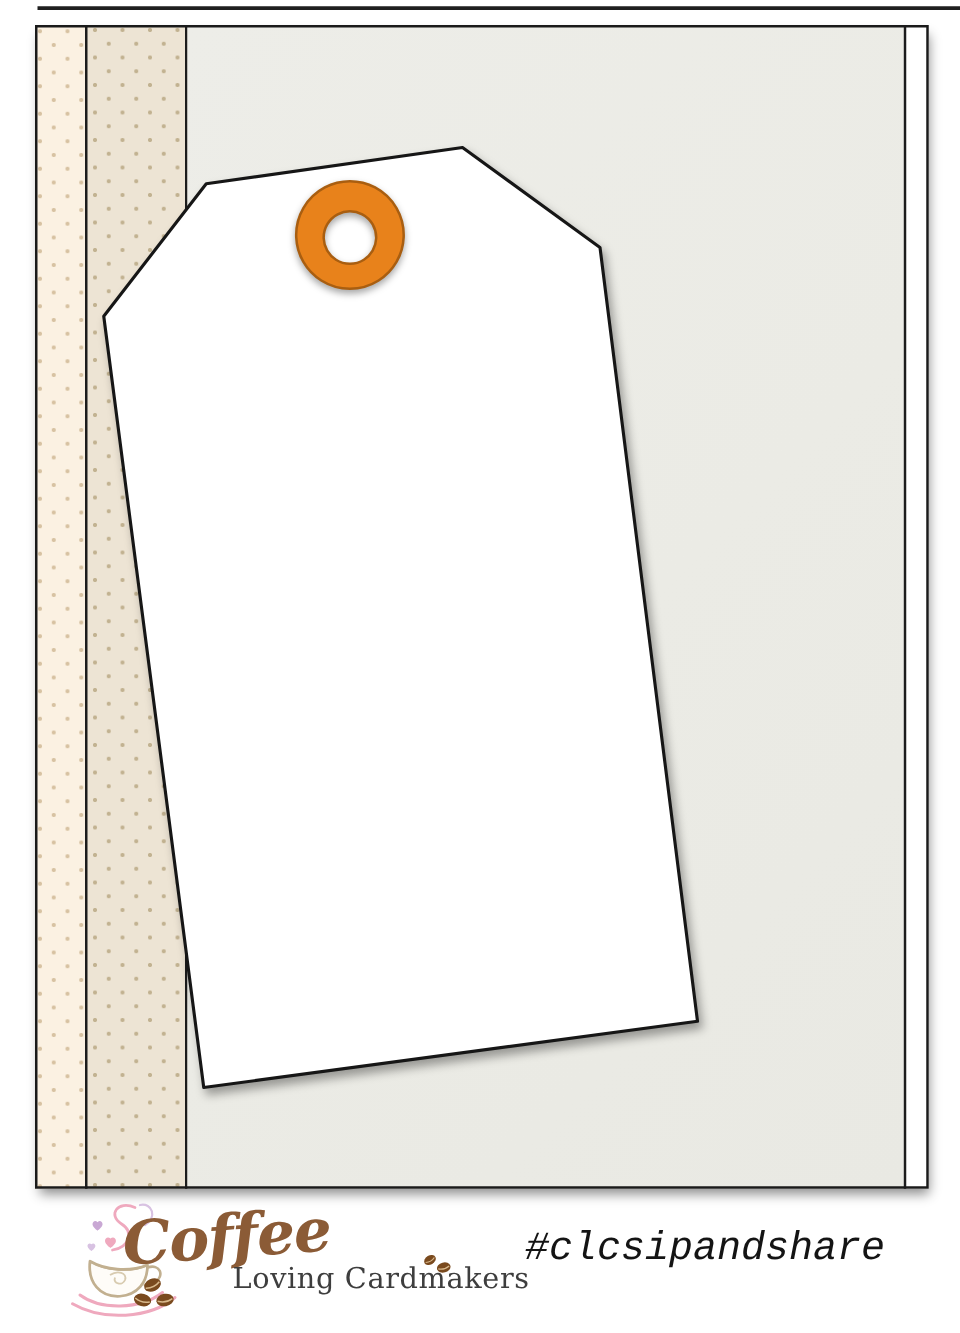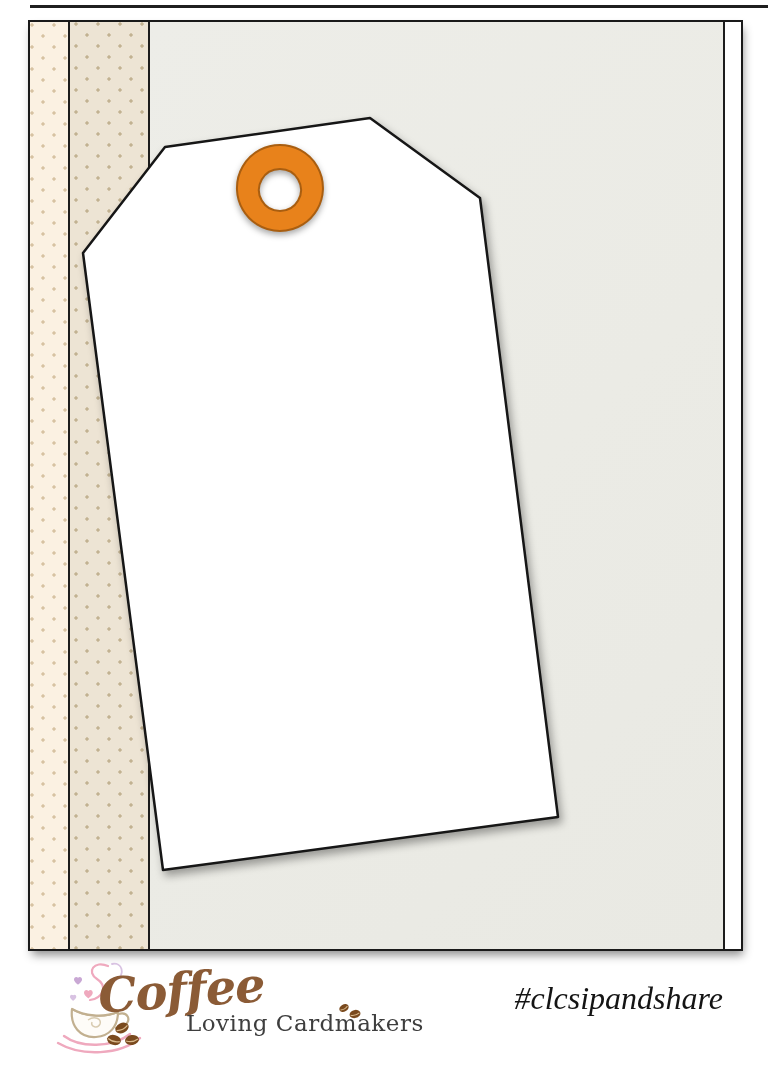--- a/index.html
+++ b/index.html
@@ -82,22 +82,21 @@
     font-family:"DejaVu Serif", serif;
     font-size:23px;color:#3E3E3E;
     letter-spacing:0.5px;
     margin-left:14px;
   }
   .beans-duo{position:absolute;left:336px;top:1000px;}
 
   
   .hashtag{
     position:absolute;left:420px;top:980px;width:303px;
-    text-align:right;
-    font-family:Liberation Serif, serif;
+    font-family:Liberation Mono, monospace;
     font-style:italic;
     font-size:32px;color:#141414;
   }
 </style>
 </head>
 <body>
 
 <div class="stage">
 
   <div class="top-line"></div>

